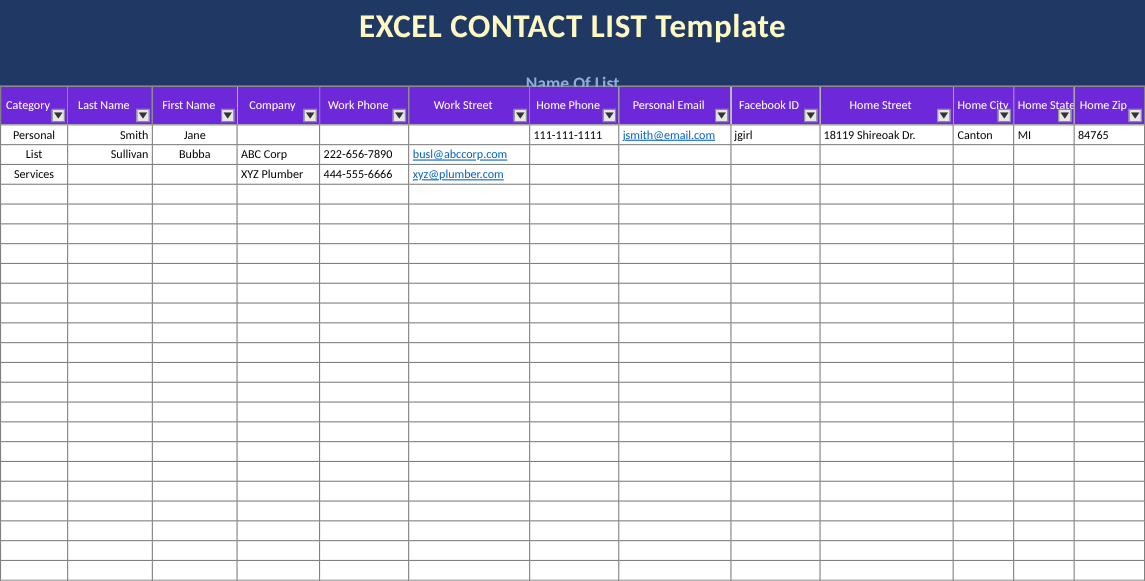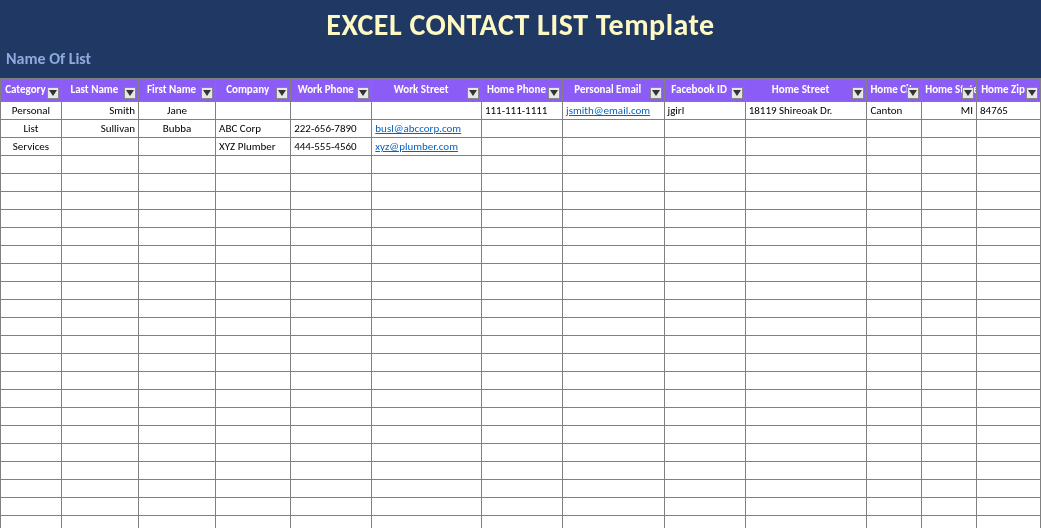--- a/index.html
+++ b/index.html
@@ -20,45 +20,45 @@
       font-size: 30px;
       font-weight: bold;
       text-align: center;
       letter-spacing: 0.5px;
       margin-top: 2px;
     }
     .banner-subtitle {
       color: #8faadc;
       font-size: 16px;
       font-weight: bold;
-      margin-top: 6px;
-      text-align: left;
+      margin-top: 24px;
+      text-align: center;
     }
     .sheet {
       border-collapse: collapse;
       table-layout: fixed;
       width: 100%;
     }
     .sheet th, .sheet td {
       border: 1px solid #808080;
       height: 18px;
       padding: 1px 3px;
       font-size: 11px;
       overflow: hidden;
       white-space: nowrap;
       text-overflow: clip;
       vertical-align: middle;
     }
     .sheet thead th {
-      background: #8b5cf6;
+      background: #6d28d9;
       color: #fff;
-      font-weight: bold;
+      font-weight: normal;
       position: relative;
       text-align: center;
-      height: 23px;
+      height: 35px;
       line-height: 1.1;
       padding: 2px 14px 2px 3px;
     }
     .filter-btn {
       position: absolute;
       right: 2px;
       bottom: 2px;
       width: 12px;
       height: 12px;
       background: #e7e7e7;
@@ -74,21 +74,21 @@
     .col-1 { width: 76px; text-align: right; }
     .col-2 { width: 76px; text-align: center; }
     .col-3 { width: 74px; text-align: left; }
     .col-4 { width: 80px; text-align: left; }
     .col-5 { width: 108px; text-align: left; }
     .col-6 { width: 80px; text-align: left; }
     .col-7 { width: 100px; text-align: left; }
     .col-8 { width: 80px; text-align: left; margin-left: 20px; }
     .col-9 { width: 120px; text-align: left; }
     .col-10 { width: 54px; text-align: left; padding-right: 14px !important; }
-    .col-11 { width: 54px; text-align: right; }
+    .col-11 { width: 54px; text-align: left; }
     .col-12 { width: 63px; text-align: left; }
     .link { color: #0563c1; text-decoration: underline; cursor: pointer; }
   </style>
 </head>
 <body>
 
 <div class="banner">
   <div class="banner-title">EXCEL CONTACT LIST Template</div>
   <div class="banner-subtitle">Name Of List</div>
 </div>
@@ -192,21 +192,21 @@
         <td class="col-9"></td>
         <td class="col-10"></td>
         <td class="col-11"></td>
         <td class="col-12"></td>
       </tr>
       <tr>
         <td class="col-0">Services</td>
         <td class="col-1"></td>
         <td class="col-2"></td>
         <td class="col-3">XYZ Plumber</td>
-        <td class="col-4">444-555-4560</td>
+        <td class="col-4">444-555-6666</td>
         <td class="col-5"><span class="link">xyz@plumber.com</span></td>
         <td class="col-6"></td>
         <td class="col-7"></td>
         <td class="col-8"></td>
         <td class="col-9"></td>
         <td class="col-10"></td>
         <td class="col-11"></td>
         <td class="col-12"></td>
       </tr>
       <tr>

